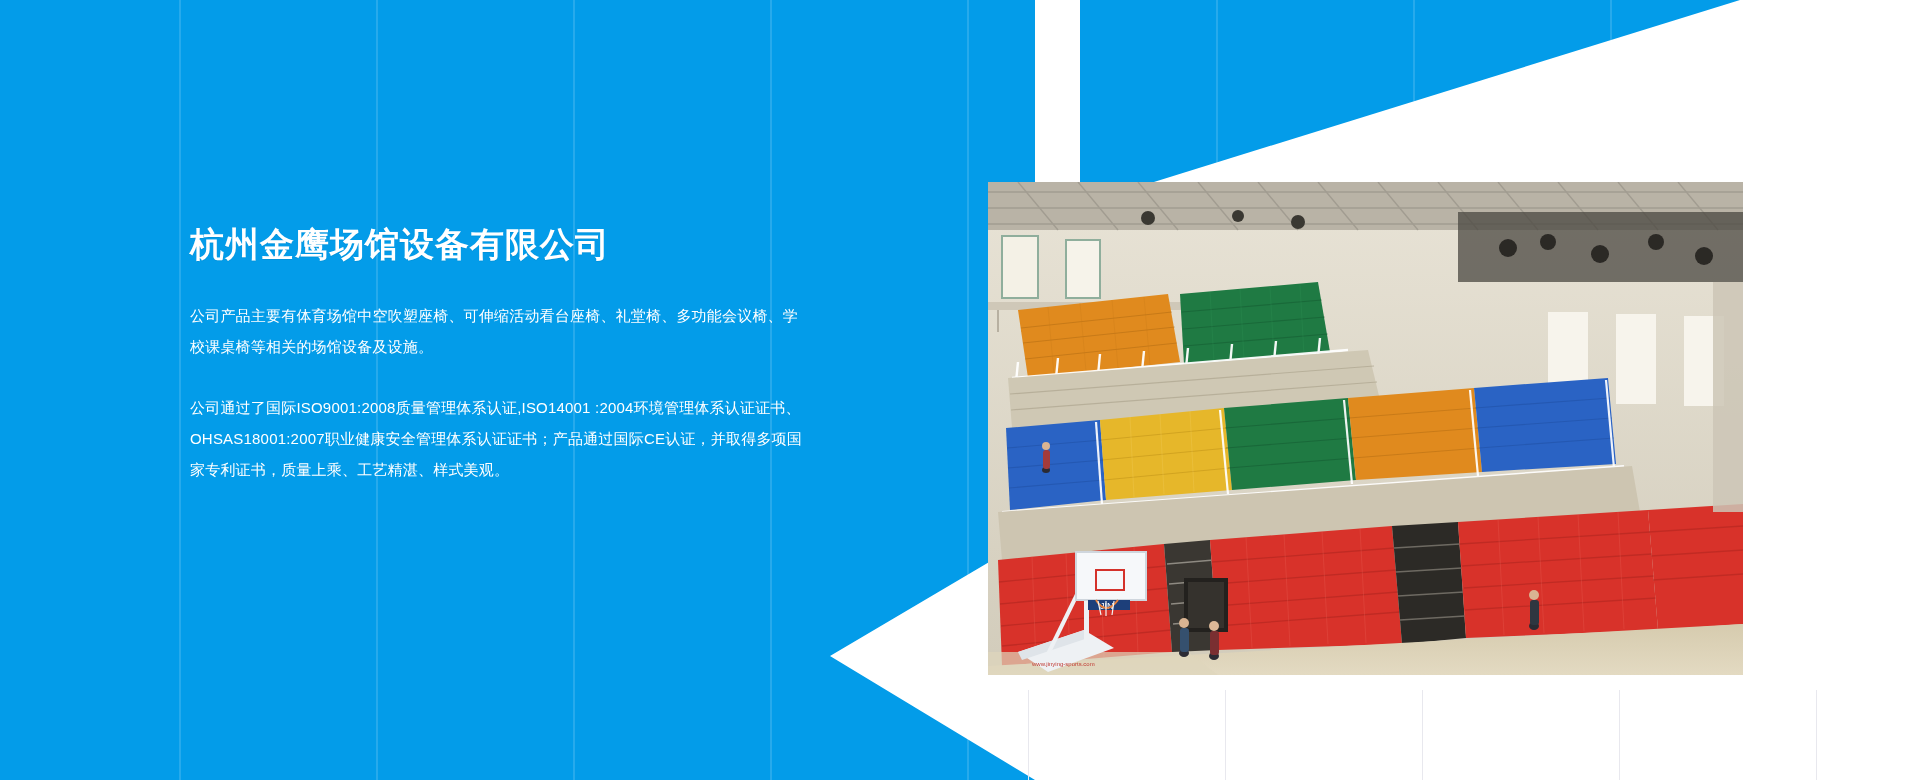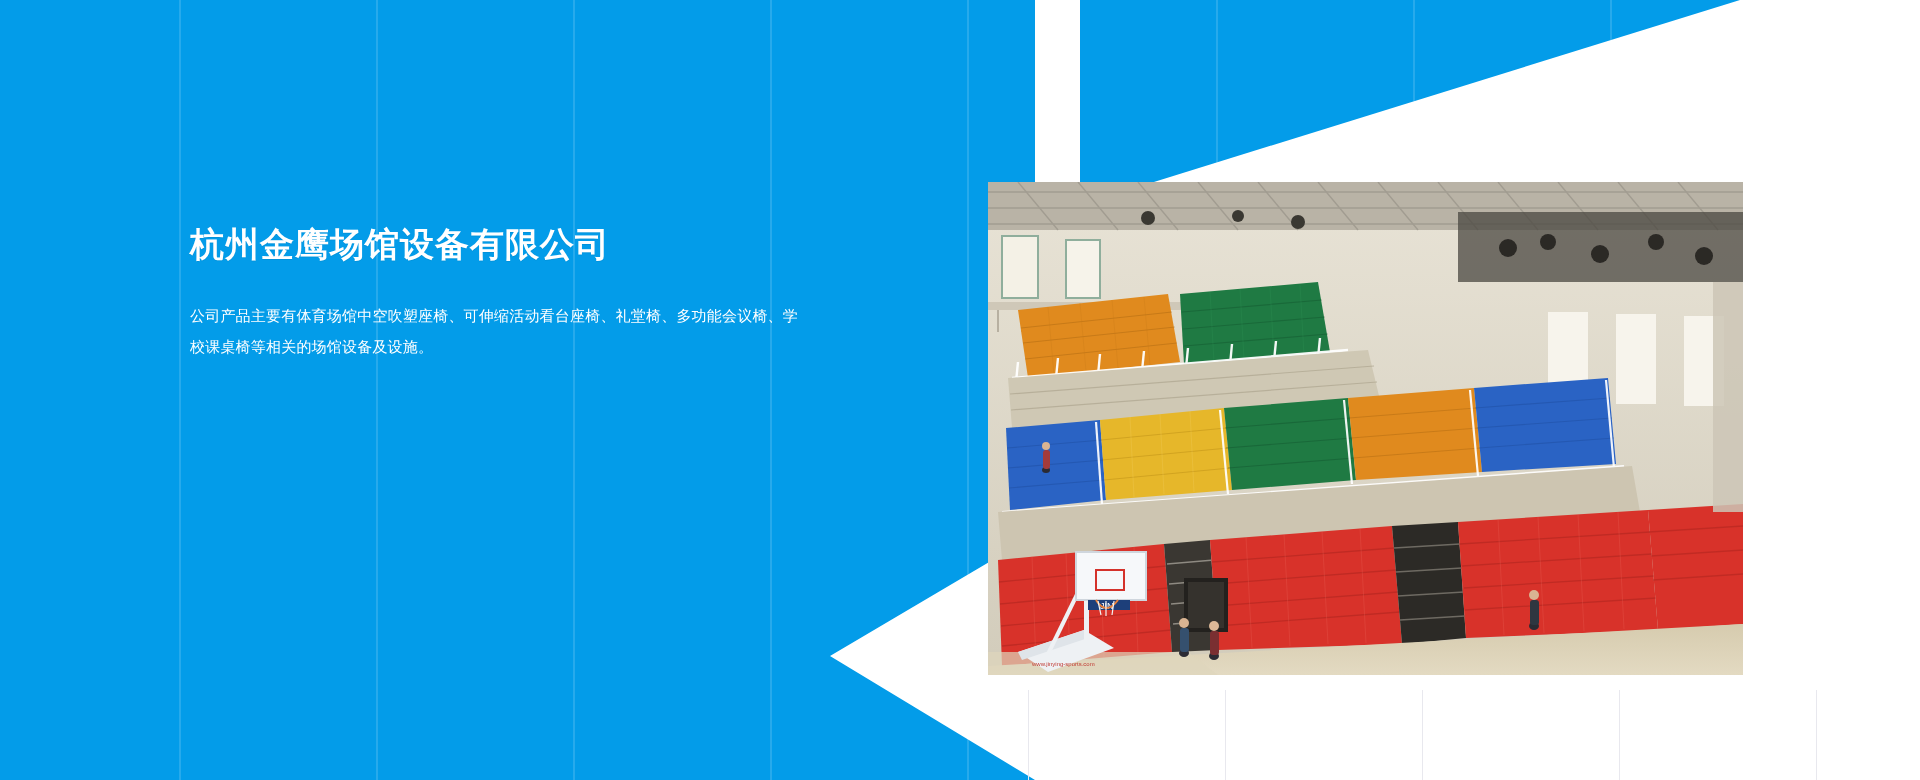--- a/index.html
+++ b/index.html
@@ -387,15 +387,16 @@
       <rect x="725" y="100" width="30" height="230" fill="#cdc6b6" opacity="0.85"></rect>
     </svg>
   </div>
 
   <div class="textcol">
     <h1 class="company-title">杭州金鹰场馆设备有限公司</h1>
 
     <p class="para">公司产品主要有体育场馆中空吹塑座椅、可伸缩活动看台座椅、礼堂椅、多功能会议椅、学校课桌椅等相关的场馆设备及设施。</p>
 
 
+    <p class="para">公司通过了国际ISO9001:2008质量管理体系认证,ISO14001        :2004环境管理体系认证证书、OHSAS18001:2007职业健康安全管理体系认证证书；产品通过国际CE认证，并取得多项国家专利证书，质量上乘、工艺精湛、样式美观。</p>
   </div>
 
 </div>
 
 </body></html>

